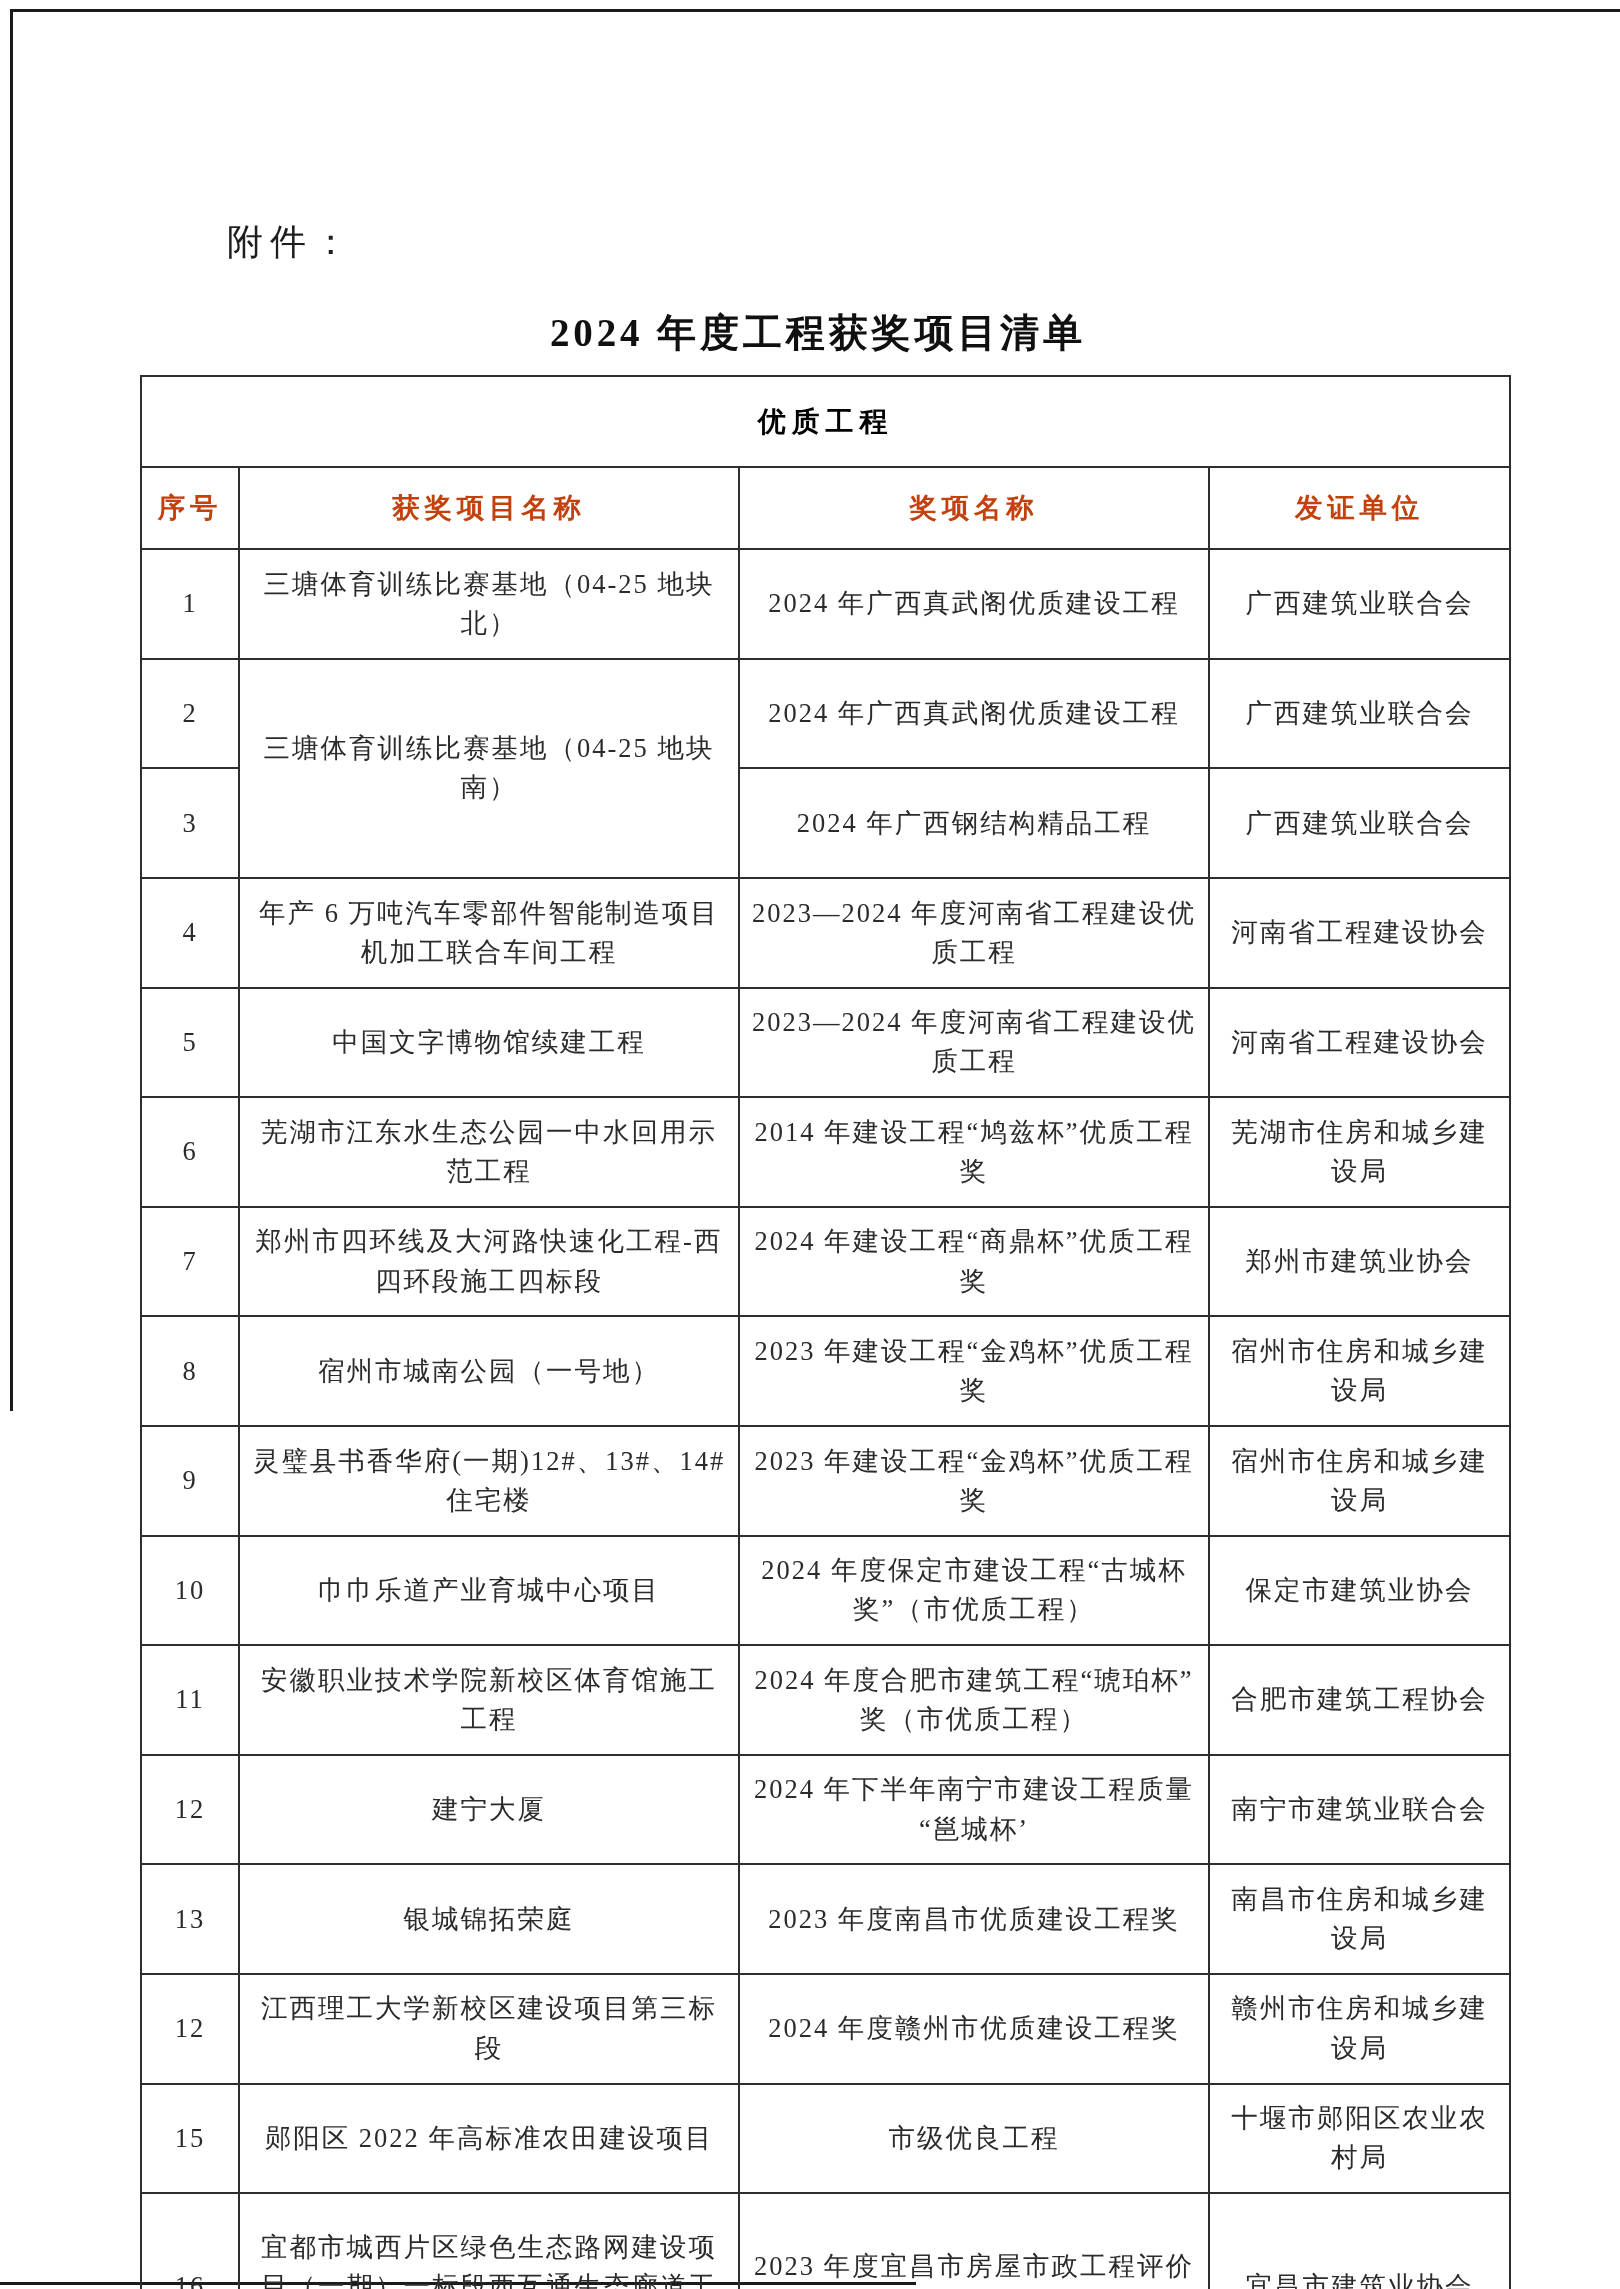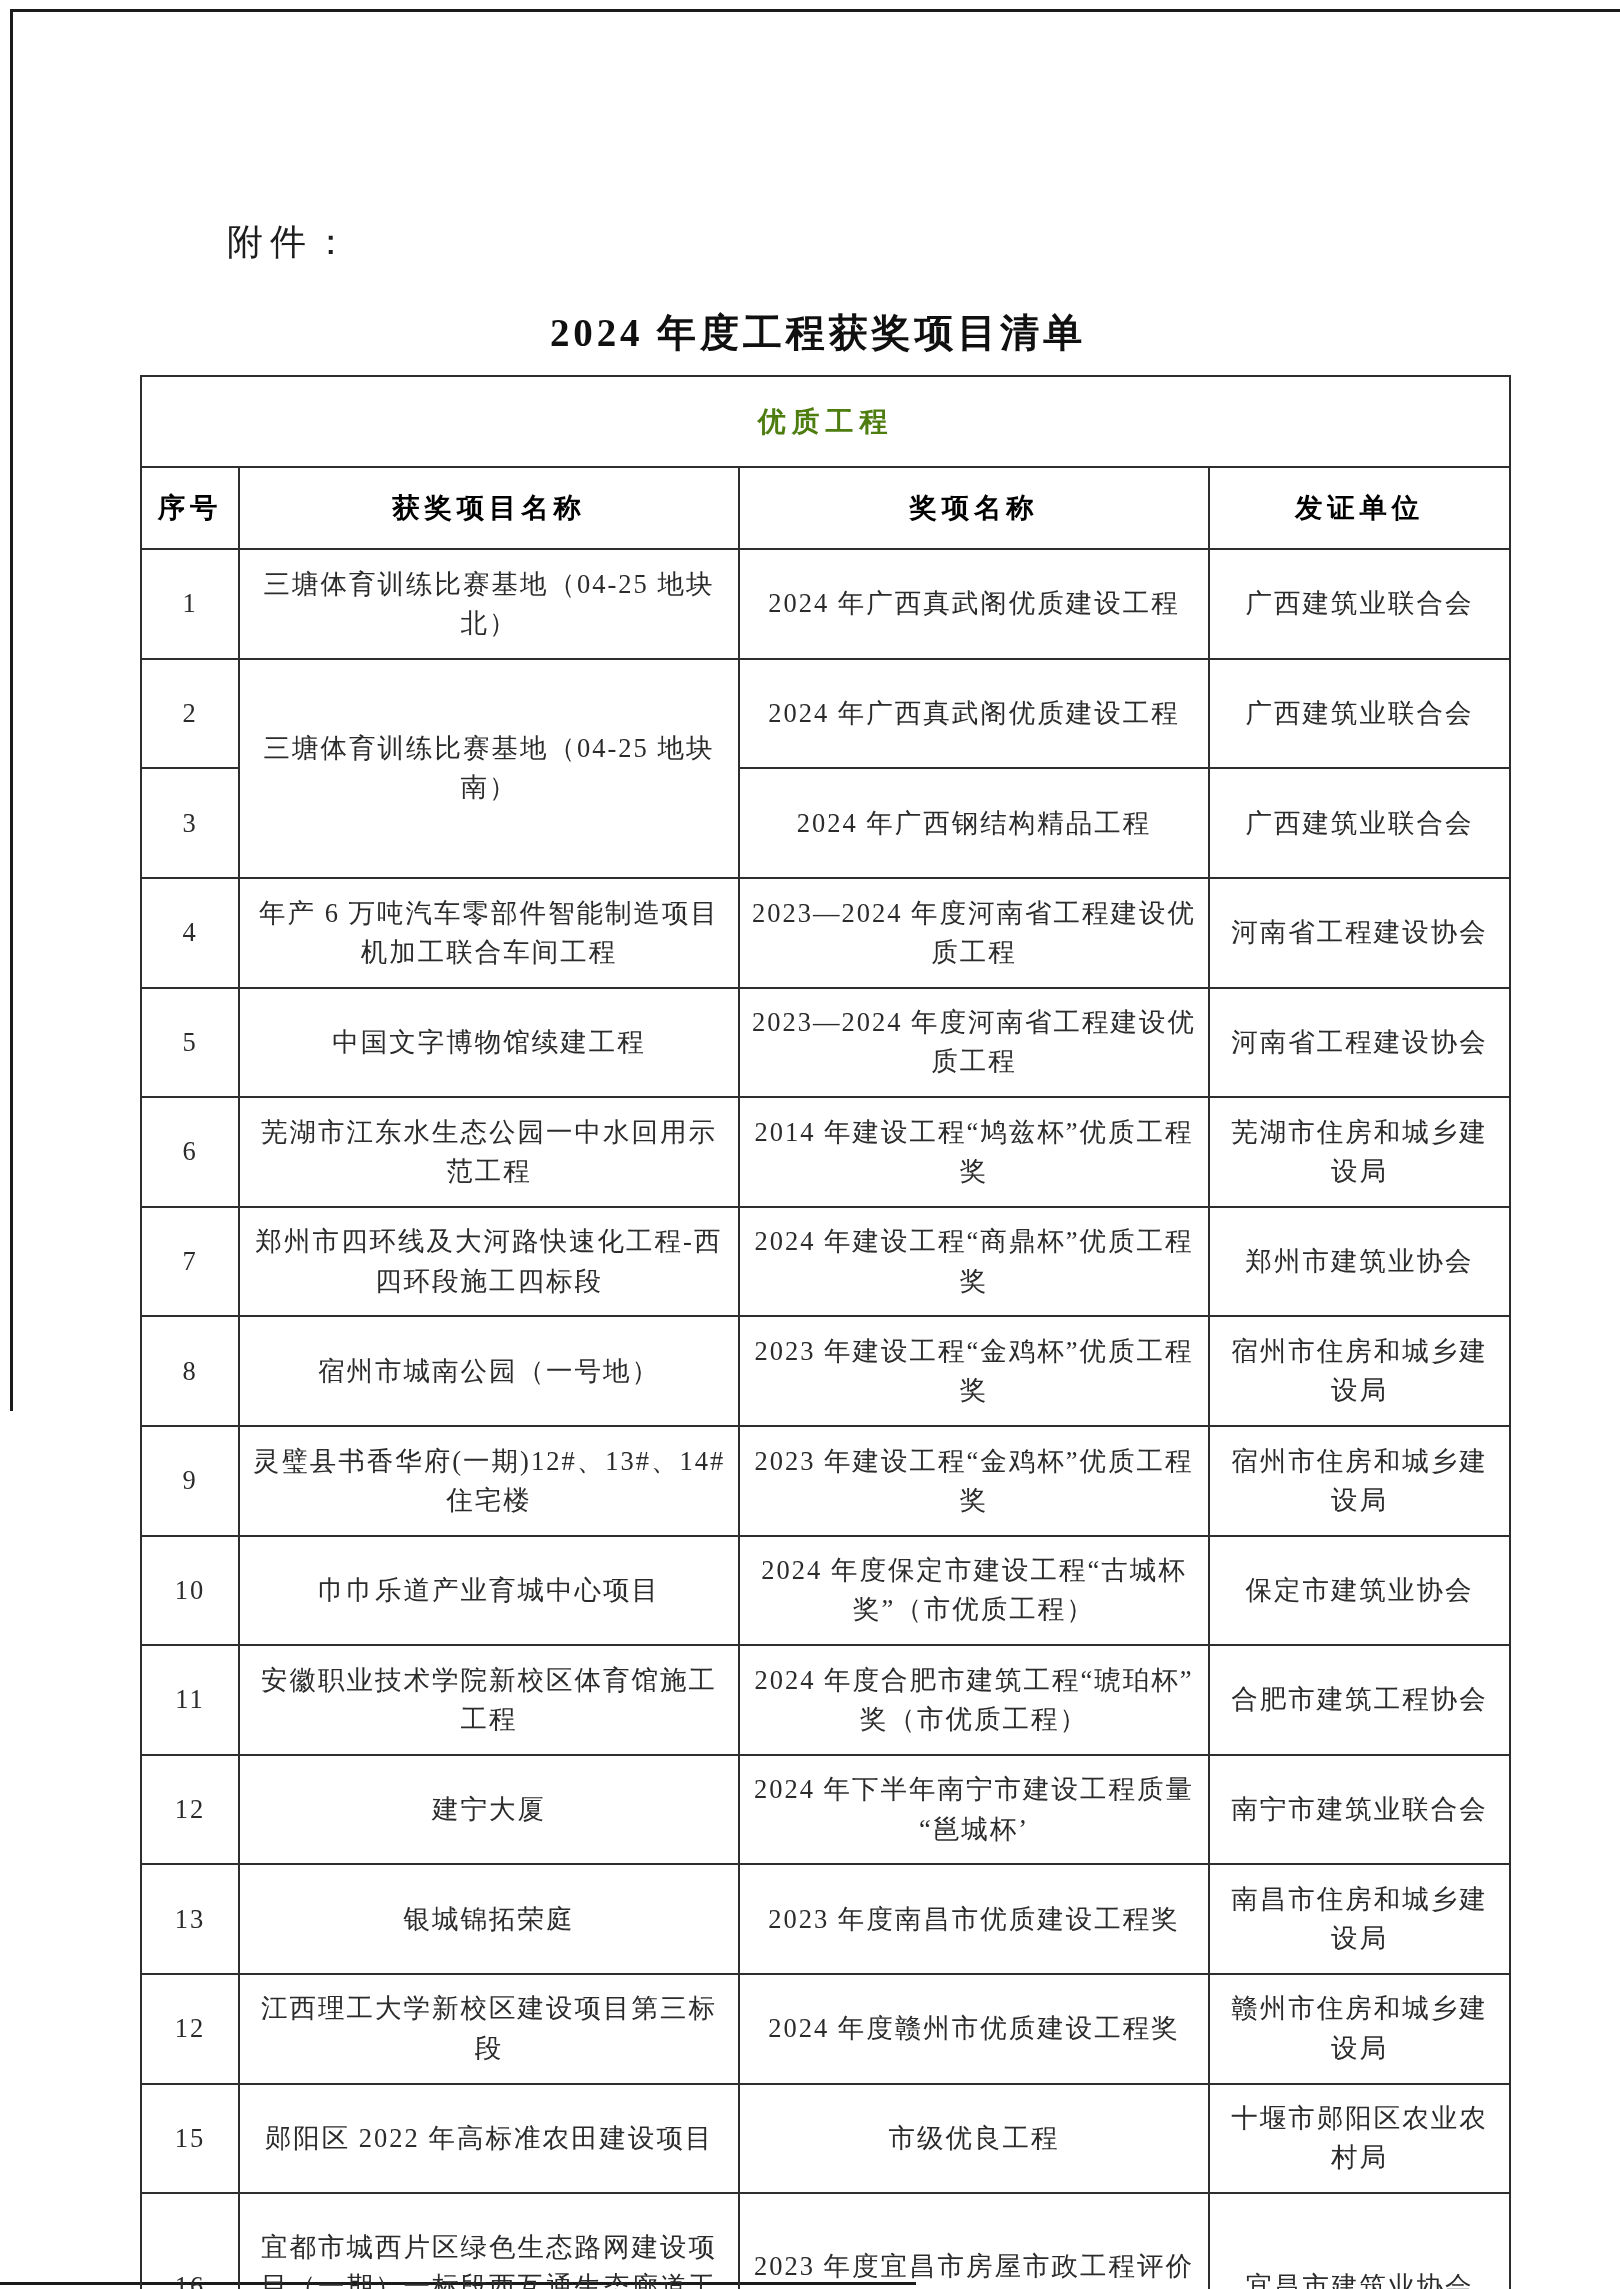--- a/index.html
+++ b/index.html
@@ -69,28 +69,28 @@
     line-height: 1.48;
     letter-spacing: 2px;
     color: #2b2b2b;
     word-break: break-all;
   }
   tr.section-row td {
     height: 69px;
     font-size: 28px;
     font-weight: bold;
     letter-spacing: 5.9px;
-    color: #4d7c0f;
+    color: #000000;
   }
   table.grid thead th {
     height: 61px;
     font-size: 27.4px;
     font-weight: bold;
     letter-spacing: 4.9px;
-    color: #000000;
+    color: #c2410c;
   }
   table.grid tbody td { height: 88px; }
   table.grid tbody tr:last-child td { height: 165px; }
   .page-footer {
     position: absolute;
     left: 0; top: 2192px;
     width: 100%;
     text-align: center;
     font-size: 27.4px;
     letter-spacing: 7.8px;

